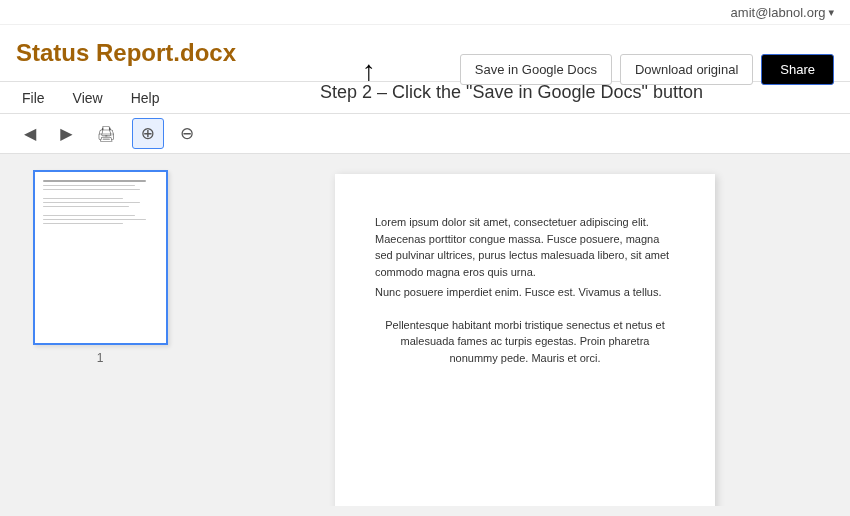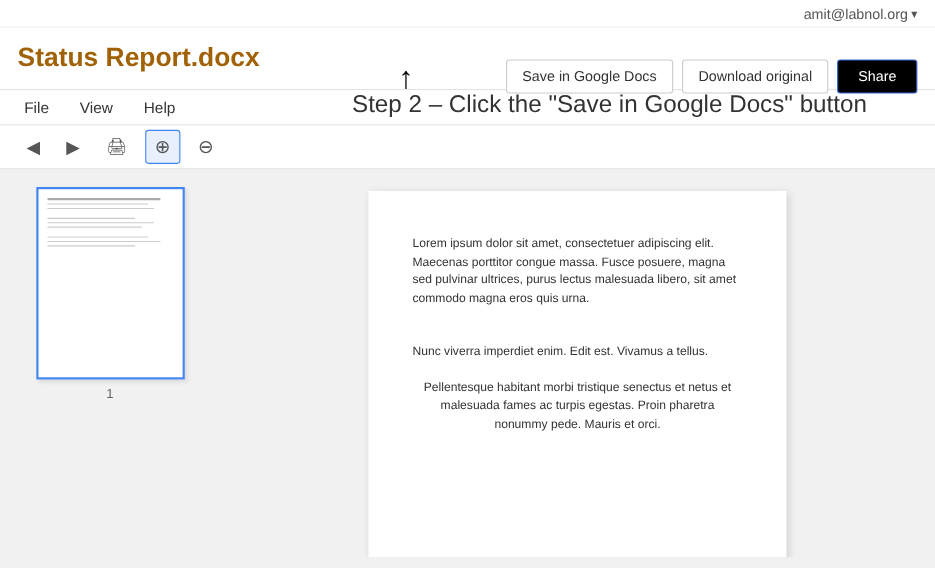--- a/index.html
+++ b/index.html
@@ -207,21 +207,21 @@
   </button>
   <button class="toolbar-btn">
     <span style="font-size:17px;">⊖</span>
   </button>
 </div>
 
 <div class="annotation-area">
   <div style="display:flex;align-items:flex-start;gap:8px;">
     <span style="font-size:28px;font-weight:bold;margin-left:42px;line-height:0.8;">↑</span>
   </div>
-  <span style="font-size:22px;font-family:'Comic Sans MS',cursive,sans-serif;color:#333;white-space:nowrap;">Step 2 – Click the "Save in Google Docs" button</span>
+  <span style="font-size:18px;font-family:'Comic Sans MS',cursive,sans-serif;color:#333;white-space:nowrap;">Step 2 – Click the "Save in Google Docs" button</span>
 </div>
 
 <div class="main-content">
 
   <div class="thumbnail-panel">
     <div class="thumbnail-wrapper">
       <div class="thumbnail-content">
         <div class="thumb-line" style="width:90%;height:1.5px;background:#aaa;"></div>
         <div class="thumb-line" style="width:80%;height:1px;background:#ccc;margin-top:3px;"></div>
         <div class="thumb-line" style="width:85%;height:1px;background:#ccc;margin-top:3px;"></div>
@@ -231,18 +231,18 @@
         <div class="thumb-line" style="width:80%;height:1px;background:#ccc;margin-top:8px;"></div>
         <div class="thumb-line" style="width:90%;height:1px;background:#ccc;margin-top:3px;"></div>
         <div class="thumb-line" style="width:70%;height:1px;background:#ccc;margin-top:3px;"></div>
       </div>
     </div>
     <div class="page-num">1</div>
   </div>
 
   <div class="document-area">
     <div class="document-page">
-      <p style="margin-bottom:32px;">Lorem ipsum dolor sit amet, consectetuer adipiscing elit. Maecenas porttitor congue massa. Fusce posuere, magna sed pulvinar ultrices, purus lectus malesuada libero, sit amet commodo magna eros quis urna.</p>
-      <p style="margin-bottom:16px;">Nunc viverra imperdiet enim. Edit est. Vivamus a tellus.</p>
+      <p style="margin-bottom:4px;">Lorem ipsum dolor sit amet, consectetuer adipiscing elit. Maecenas porttitor congue massa. Fusce posuere, magna sed pulvinar ultrices, purus lectus malesuada libero, sit amet commodo magna eros quis urna.</p>
+      <p style="margin-bottom:16px;">Nunc posuere imperdiet enim. Fusce est. Vivamus a tellus.</p>
       <p style="margin-bottom:16px;text-align:center;">Pellentesque habitant morbi tristique senectus et netus et malesuada fames ac turpis egestas. Proin pharetra nonummy pede. Mauris et orci.</p>
     </div>
   </div>
 </div>
 
 </body></html>

